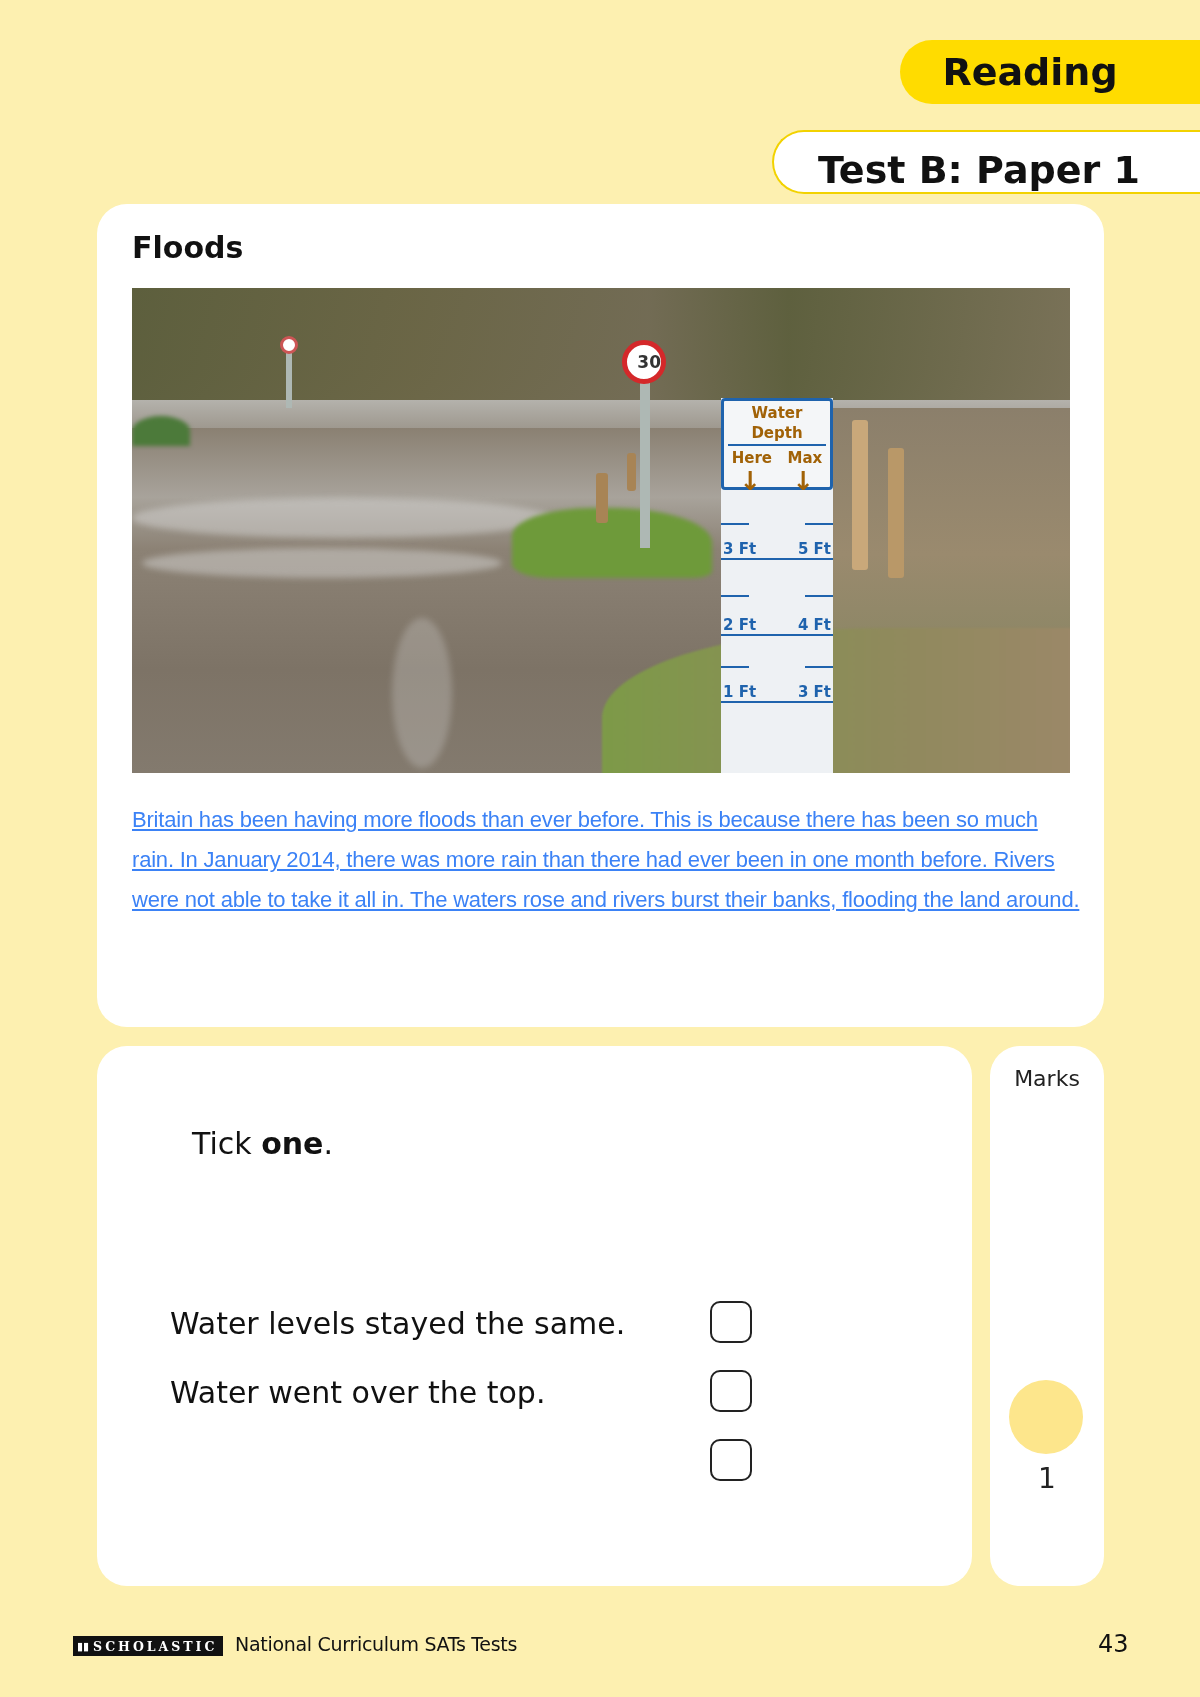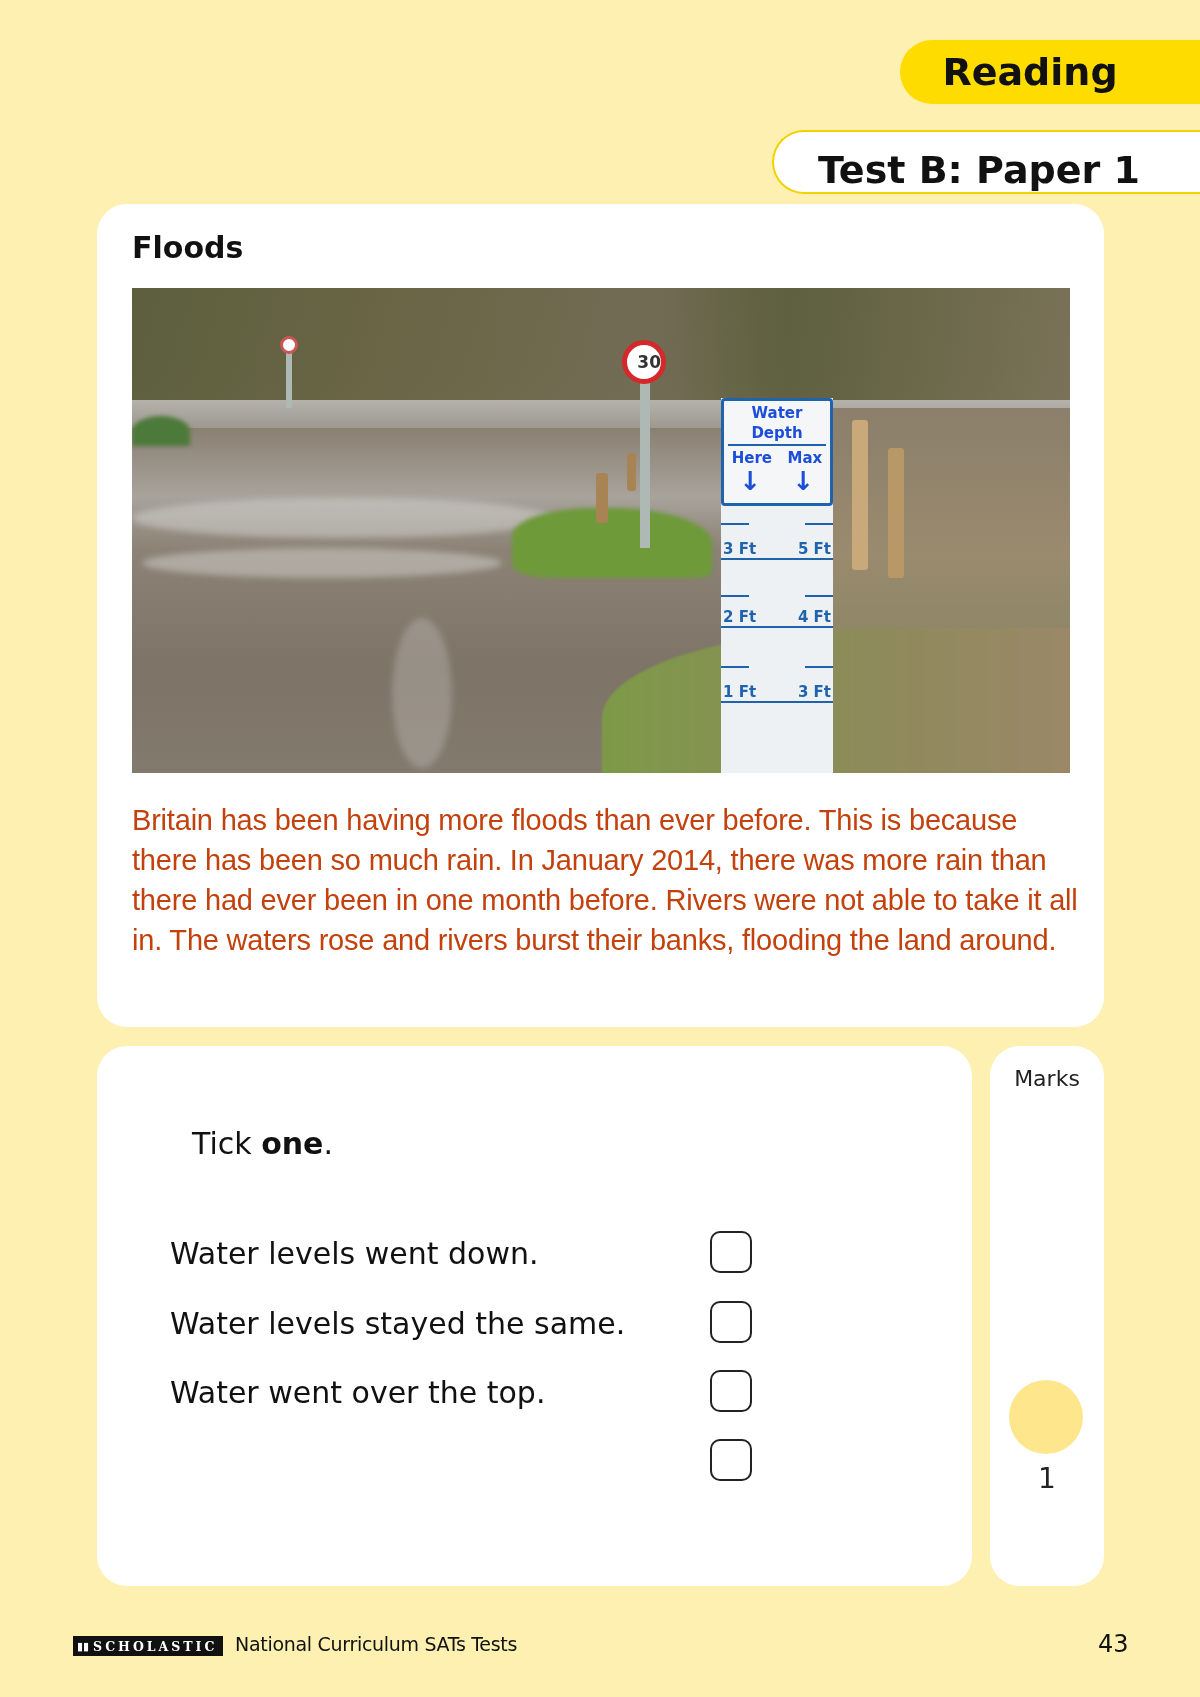--- a/index.html
+++ b/index.html
@@ -76,41 +76,42 @@
     }
     .small-sign {
       position: absolute; width: 18px; height: 18px; border-radius: 50%;
       background: #fff; border: 3px solid #c55;
     }
     .depth-board {
       position: absolute; left: 589px; top: 110px; width: 112px; height: 375px;
       background: #eef1f4;
     }
     .depth-head {
-      position: absolute; left: 0; top: 0; width: 112px; height: 108px;
+      position: absolute; left: 0; top: 0; width: 112px; height: 92px;
       border: 3px solid #1f63ad; border-radius: 4px; background: #f4f6f8;
-      color: #1d4ed8; font-weight: bold; text-align: center;
+      color: #a16207; font-weight: bold; text-align: center;
     }
     .depth-head .t1 { font-size: 15px; line-height: 16px; margin-top: 4px; }
     .depth-head .rule { height: 2px; background: #1f63ad; margin: 3px 4px; }
     .depth-head .cols { display: flex; justify-content: space-around; font-size: 15px; line-height: 18px; }
     .depth-head .arrows { display: flex; justify-content: space-around; font-size: 26px; line-height: 28px; }
     .scale-row {
       position: absolute; left: 0; width: 112px; height: 22px;
       color: #1f63ad; font-weight: bold; font-size: 15px;
       display: flex; justify-content: space-between; align-items: flex-end;
       border-bottom: 2px solid #1f63ad;
       padding: 0 2px;
     }
     .tick { position: absolute; height: 2px; width: 28px; background: #1f63ad; }
     .passage-text {
       position: absolute; left: 35px; top: 596px; width: 950px;
-      font-size: 29px; line-height: 40px; color: #c2410c;
+      font-size: 22px; line-height: 40px; color: #3b82f6;
       font-family: "Liberation Sans Narrow", "Liberation Sans", sans-serif;
       letter-spacing: -0.2px;
+      text-decoration: underline;
     }
     .card-question { left: 97px; top: 1046px; width: 875px; height: 540px; }
     .q-line {
       position: absolute; left: 37px; top: 28px;
       font-size: 30px; color: #111; white-space: nowrap;
     }
     .q-num { font-weight: bold; font-size: 32px; }
     .q-line em { font-style: italic; }
     .q-instr {
       position: absolute; left: 95px; top: 80px; font-size: 30px; color: #111;
@@ -204,45 +205,41 @@
         </div>
       </div>
       <div class="tick" style="left:0;top:125px;"></div>
       <div class="tick" style="right:0;top:125px;"></div>
       <div class="scale-row" style="top:140px;">
         <span>3 Ft</span>
         <span>5 Ft</span>
       </div>
       <div class="tick" style="left:0;top:197px;"></div>
       <div class="tick" style="right:0;top:197px;"></div>
-      <div class="scale-row" style="top:208px;">
+      <div class="scale-row" style="top:216px;">
         <span>2 Ft</span>
         <span>4 Ft</span>
       </div>
       <div class="tick" style="left:0;top:268px;"></div>
       <div class="tick" style="right:0;top:268px;"></div>
       <div class="scale-row" style="top:283px;">
         <span>1 Ft</span>
         <span>3 Ft</span>
       </div>
     </div>
   </div>
 
   <p class="passage-text">Britain has been having more floods than ever before. This is because there has been so much rain. In January 2014, there was more rain than there had ever been in one month before. Rivers were not able to take it all in. The waters rose and rivers burst their banks, flooding the land around.</p>
 </div>
 
 <div class="card card-question">
   <div class="q-instr">
     <span>Tick </span><b>one</b><span>.</span>
   </div>
 
-  <div class="option" style="top:185px;">
-    <span>Water levels went down.</span>
-    <div class="checkbox"></div>
-  </div>
   <div class="option" style="top:255px;">
     <span>Water levels stayed the same.</span>
     <div class="checkbox"></div>
   </div>
   <div class="option" style="top:324px;">
     <span>Water went over the top.</span>
     <div class="checkbox"></div>
   </div>
   <div class="option" style="top:393px;">
     <div class="checkbox"></div>

